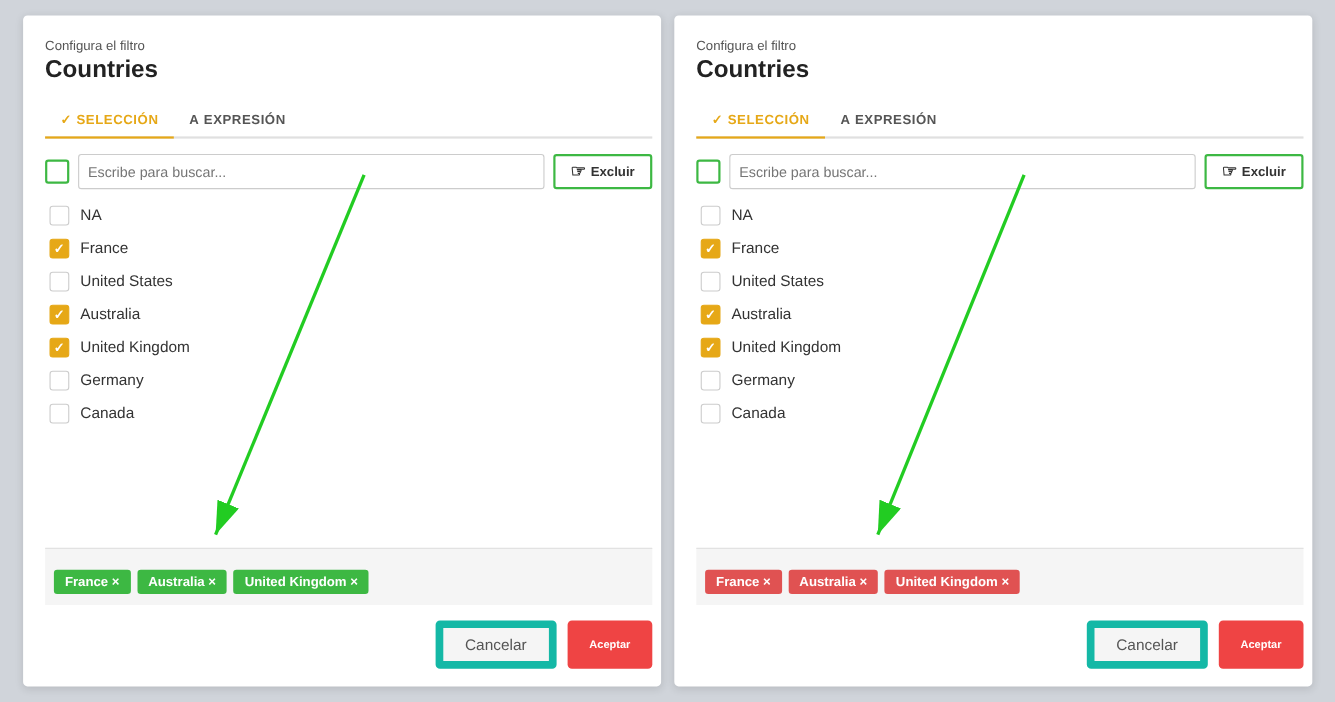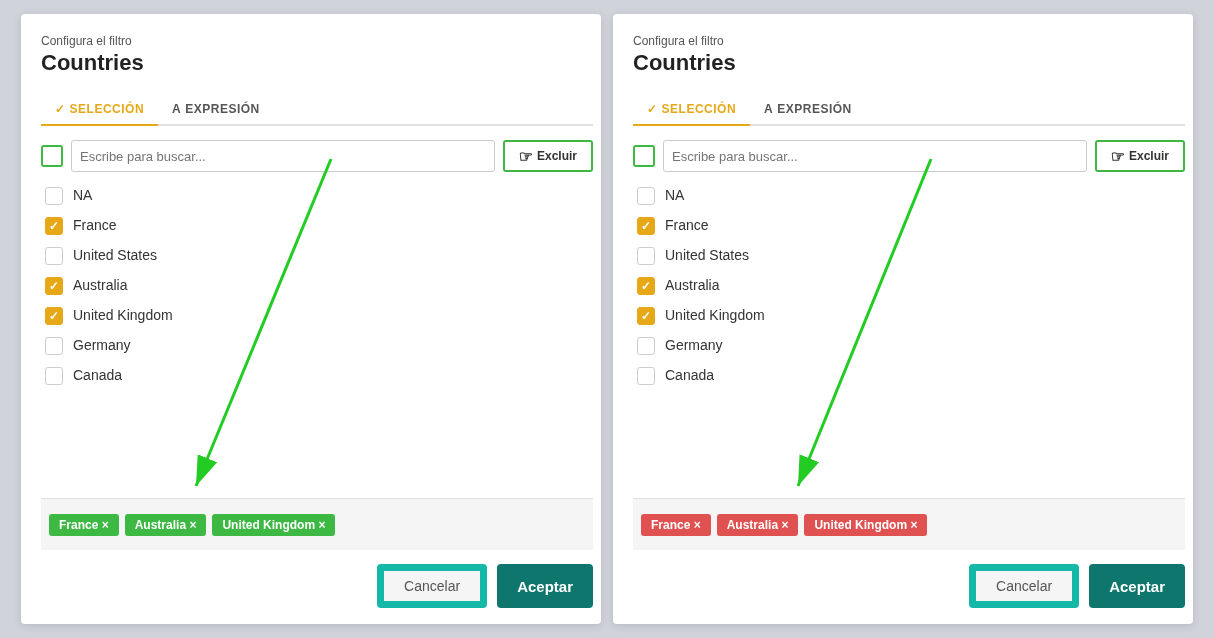--- a/index.html
+++ b/index.html
@@ -142,21 +142,21 @@
       transform: translate(-50%, -50%);
     }
     .tags-area {
       background: #f5f5f5;
       border-top: 1px solid #e0e0e0;
       min-height: 52px;
       display: flex;
       flex-wrap: wrap;
       gap: 6px;
       padding: 10px 8px;
-      align-items: center;
+      align-items: flex-end;
     }
     .tag {
       display: inline-flex;
       align-items: center;
       gap: 4px;
       padding: 4px 10px;
       border-radius: 3px;
       font-size: 12px;
       font-weight: 600;
       color: #fff;
@@ -180,23 +180,23 @@
       border-radius: 4px;
       background: #f5f5f5;
       color: #555;
       font-size: 14px;
       cursor: pointer;
     }
     .accept-btn {
       padding: 7px 20px;
       border: none;
       border-radius: 4px;
-      background: #0f766e;
+      background: #ef4444;
       color: #fff;
-      font-size: 15px;
+      font-size: 10px;
       font-weight: 600;
       cursor: pointer;
     }
     
     .arrow-overlay {
       position: absolute;
       top: 0; left: 0;
       width: 100%; height: 100%;
       pointer-events: none;
       overflow: hidden;

